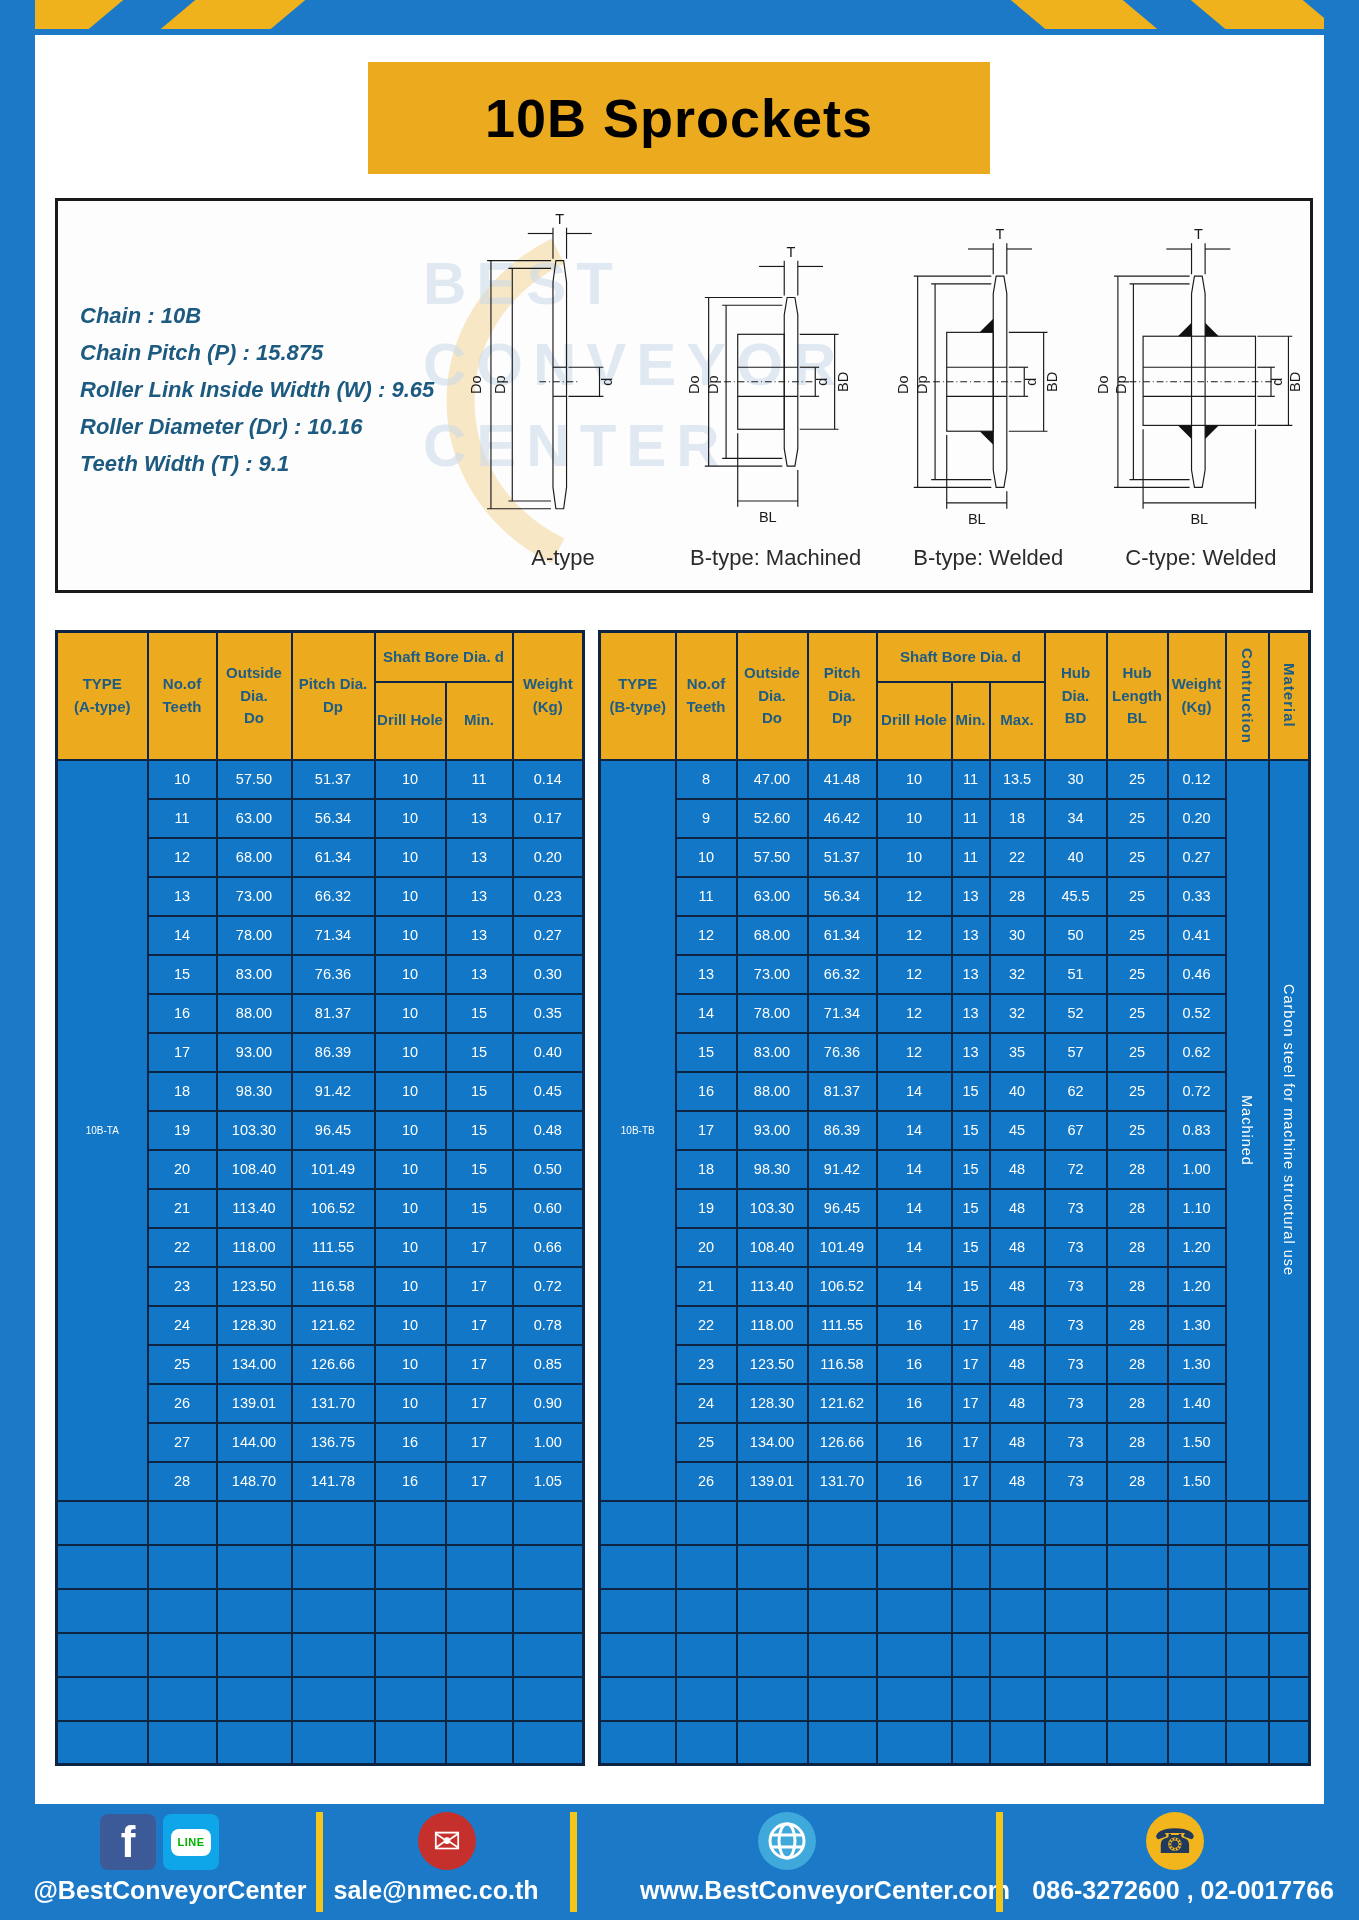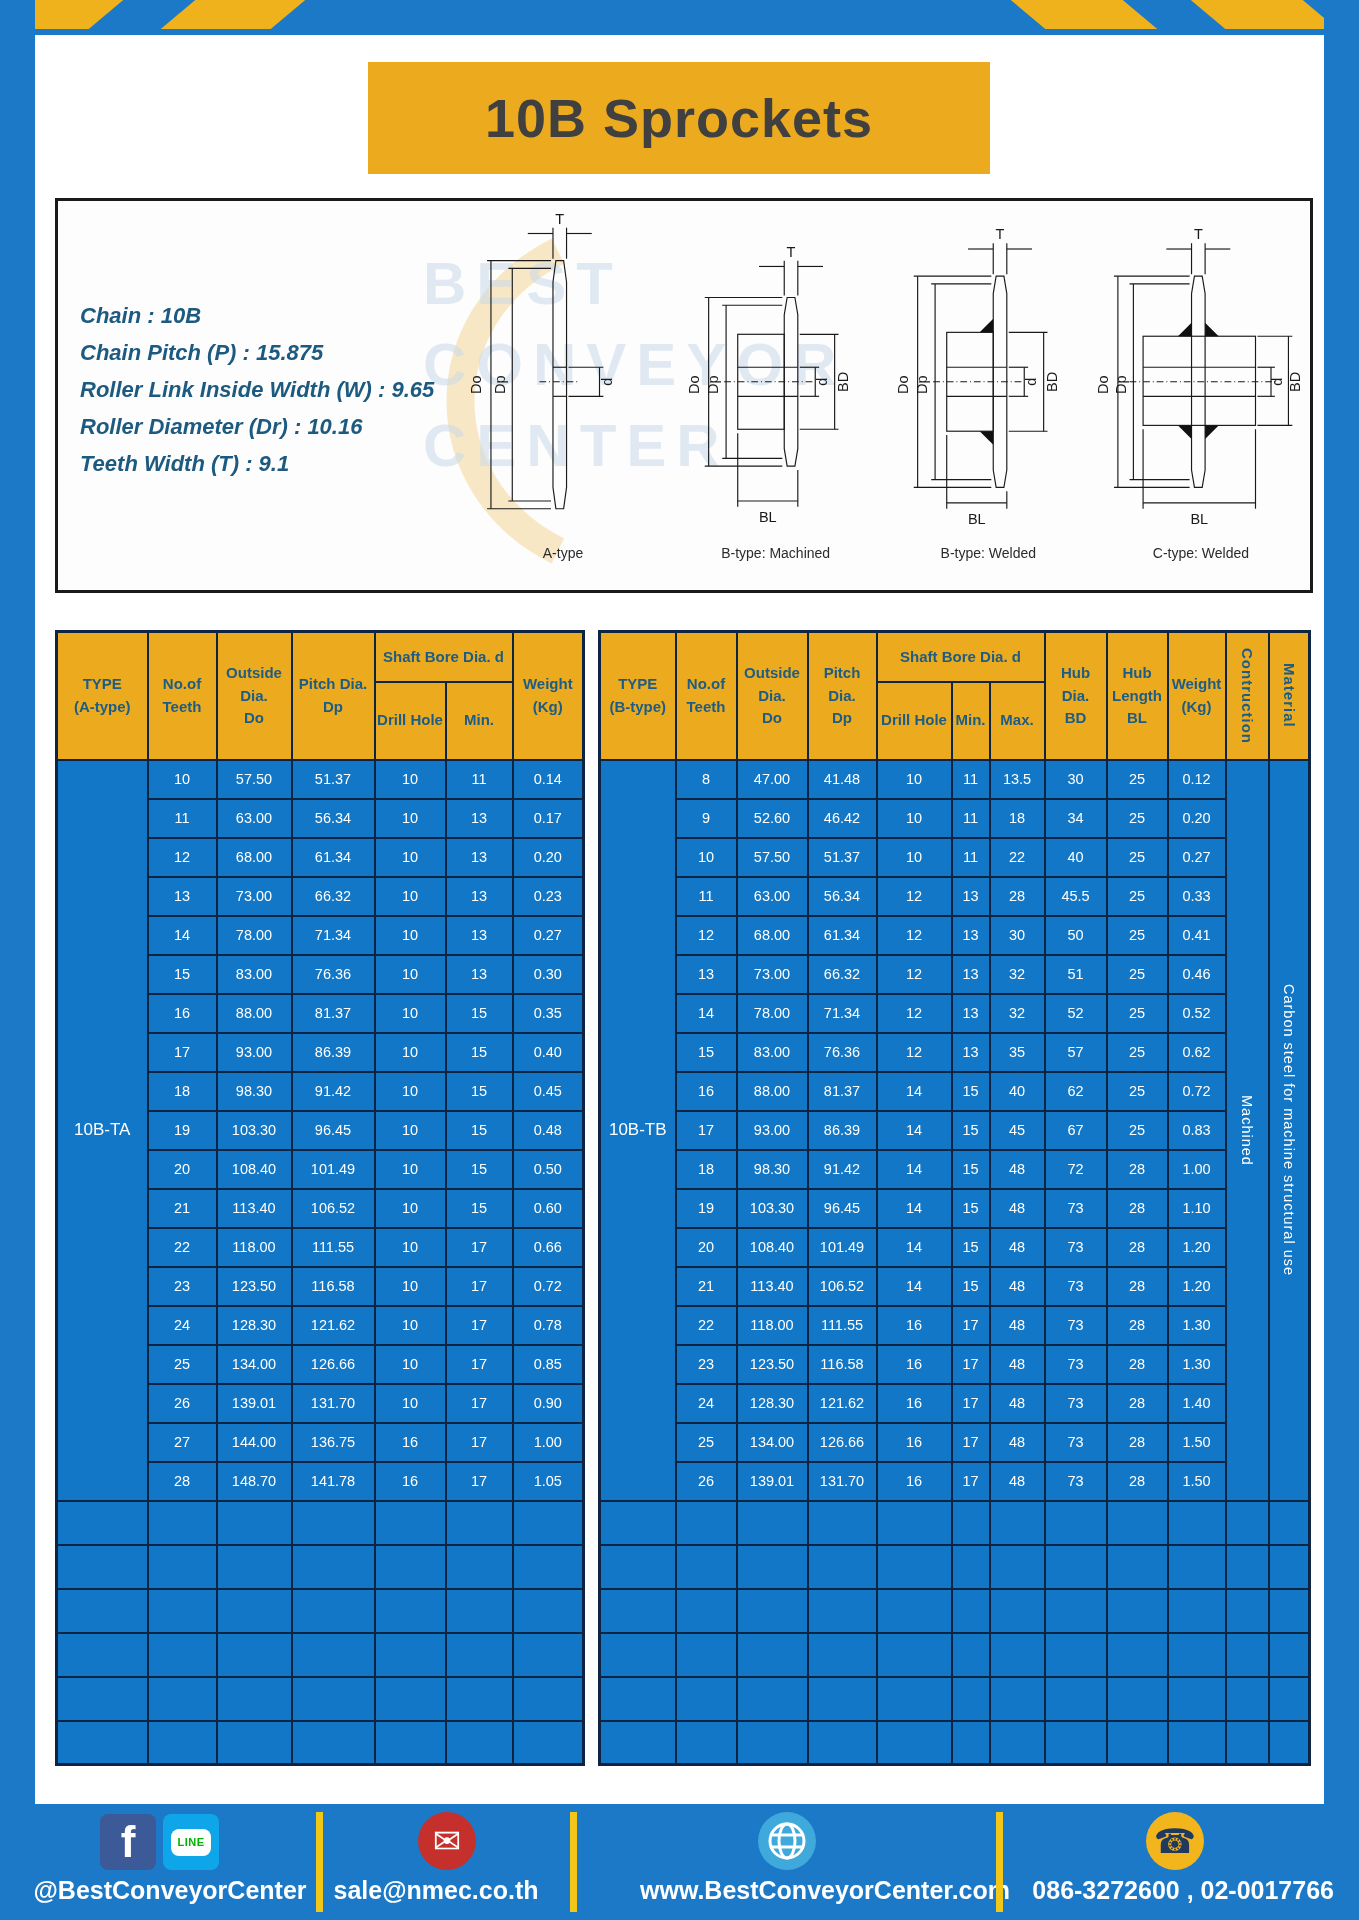--- a/index.html
+++ b/index.html
@@ -18,21 +18,21 @@
   #stripe-l1{left:-34px;width:140px;}
   #stripe-l2{left:178px;width:110px;}
   #stripe-r1{left:1028px;width:112px;}
   #stripe-r2{left:1208px;width:112px;}
   
   .title-box{
     position:absolute;left:368px;top:62px;width:622px;height:112px;
     background:#ecab1f;display:flex;align-items:center;justify-content:center;
   }
   .title-box h1{
-    margin:16px;font-size:54px;font-weight:bold;color:#404040;letter-spacing:1px;
+    margin:16px;font-size:54px;font-weight:bold;color:#000000;letter-spacing:1px;
   }
   
   .diagram-box{
     position:absolute;left:55px;top:198px;width:1258px;height:395px;
     background:#fdfdfd;border:3px solid #1a1a1a;box-sizing:border-box;
   }
   .spec-list{position:absolute;left:22px;top:102px;width:400px;font-style:italic;}
   .spec-line{
     font-size:22px;font-weight:bold;color:#1d5a80;margin-bottom:11px;white-space:nowrap;
   }
@@ -47,21 +47,21 @@
     display:flex;justify-content:space-between;
   }
   .drawings svg{height:332px;}
   .drawings line,.drawings path,.drawings rect{stroke:#1a1a1a;stroke-width:1.2;fill:none;}
   .drawings path.solid{fill:#111;stroke:none;}
   .drawings text{font-size:15px;fill:#1a1a1a;font-family:"Liberation Sans",sans-serif;}
   .captions{
     position:absolute;left:400px;top:344px;width:848px;display:flex;justify-content:space-between;
   }
   .captions span{
-    flex:0 0 210px;text-align:center;font-size:14px;color:#2b2b2b;
+    flex:0 0 210px;text-align:center;font-size:22px;color:#2b2b2b;
   }
   
   .tbl-wrap{position:absolute;top:630px;}
   #left-table-wrap{left:55px;width:527px;}
   #right-table-wrap{left:598px;width:710px;}
   table{border-collapse:collapse;table-layout:fixed;border:3px solid #0d2543;}
   #left-table{width:527px;}
   #right-table{width:710px;}
   th,td{border:2px solid #0d2543;padding:0;box-sizing:border-box;}
   th{
@@ -70,21 +70,21 @@
   }
   thead tr:nth-child(1){height:50px;}
   thead tr:nth-child(2){height:78px;}
   th.vhead{writing-mode:vertical-rl;padding:4px 0;letter-spacing:1px;}
   td{
     background:#1277c6;color:#ffffff;font-size:14.5px;text-align:center;
     vertical-align:middle;font-weight:normal;
   }
   tbody tr{height:39px;}
   tbody tr.empty{height:44px;}
-  td.type-cell{font-size:17px;}
+  td.type-cell{font-size:10px;}
   td.vtext{writing-mode:vertical-rl;letter-spacing:1px;font-size:14.5px;padding:6px 0;}
   
   .footer{position:absolute;left:0;top:1804px;width:1359px;height:116px;background:#1b79c7;}
   .f-divider{position:absolute;top:8px;width:7px;height:100px;background:#f3c61a;}
   #div1{left:316px;} #div2{left:570px;} #div3{left:996px;}
   .f-label{
     position:absolute;top:72px;color:#fff;font-size:25px;font-weight:bold;
     text-align:center;white-space:nowrap;
   }
   .icon-sq{

